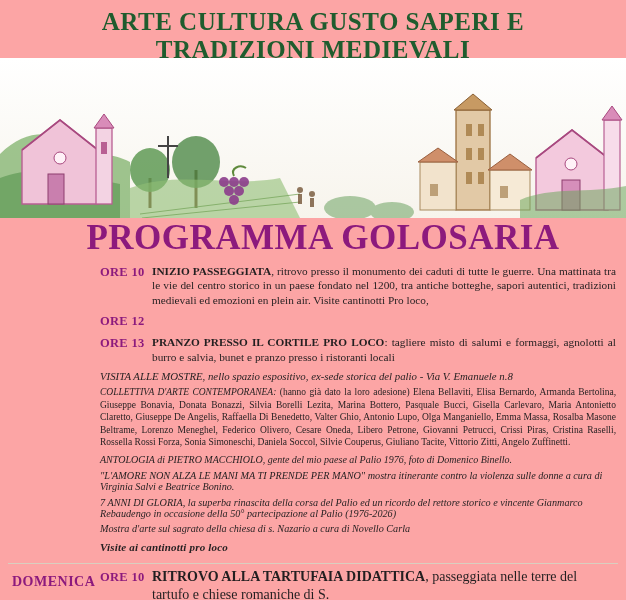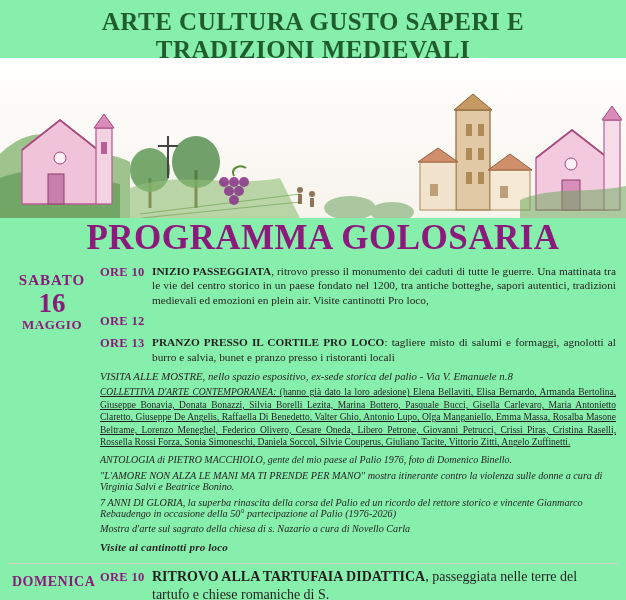--- a/index.html
+++ b/index.html
@@ -11,21 +11,21 @@
     height: 600px;
     overflow: hidden;
     background: #ffffff;
     font-family: "Liberation Serif", serif;
     color: #231f20;
   }
   .poster {
     position: relative;
     width: 626px;
     height: 600px;
-    background: #86efac;
+    background: #fca5a5;
     overflow: hidden;
   }
 
   
   .title-block {
     position: absolute;
     top: 0;
     left: 0;
     width: 626px;
     text-align: center;
@@ -126,21 +126,21 @@
     letter-spacing: 0.3px;
   }
 
   .block {
     font-size: 10.6px;
     line-height: 1.3;
     margin-top: 4px;
     text-align: justify;
     color: #231f20;
   }
-  .block.small { font-size: 9.5px; line-height: 1.32; text-decoration: underline; }
+  .block.small { font-size: 9.5px; line-height: 1.32; }
   .visite-head { font-style: italic; font-size: 10.8px; margin-top: 5px; }
   .collettiva-label { font-style: italic; font-weight: normal; }
   .antologia { font-style: italic; font-size: 10px; margin-top: 5px; }
   .amore { font-style: italic; font-size: 10.2px; margin-top: 5px; }
   .espos { font-style: italic; font-size: 10.2px; margin-top: 5px; }
   .anni { font-style: italic; font-size: 10.2px; margin-top: 5px; }
   .mostra { font-style: italic; font-size: 10.2px; margin-top: 4px; }
   .visite-cant {
     font-style: italic;
     font-weight: bold;
@@ -277,25 +277,20 @@
 
       <g fill="#5f9a55" opacity="0.5">
         <ellipse cx="350" cy="150" rx="26" ry="12"></ellipse>
         <ellipse cx="392" cy="154" rx="22" ry="10"></ellipse>
       </g>
     </svg>
   </div>
 
   <div class="programma">PROGRAMMA GOLOSARIA</div>
 
-  <div class="day-col day-sabato">
-    <div class="day-name">SABATO</div>
-    <div class="day-num">16</div>
-    <div class="day-month">MAGGIO</div>
-  </div>
   <div class="day-col day-domenica">DOMENICA</div>
 
   <div class="schedule">
 
     <div class="row">
       <div class="ore">ORE 10</div>
       <div class="row-text"><b>INIZIO PASSEGGIATA</b><span>, ritrovo presso il monumento dei caduti di tutte le guerre. Una mattinata tra le vie del centro storico in un paese fondato nel 1200, tra antiche botteghe, sapori autentici, tradizioni medievali ed emozioni en plein air. Visite cantinotti Pro loco,</span></div>
     </div>
 
     <div class="row">

